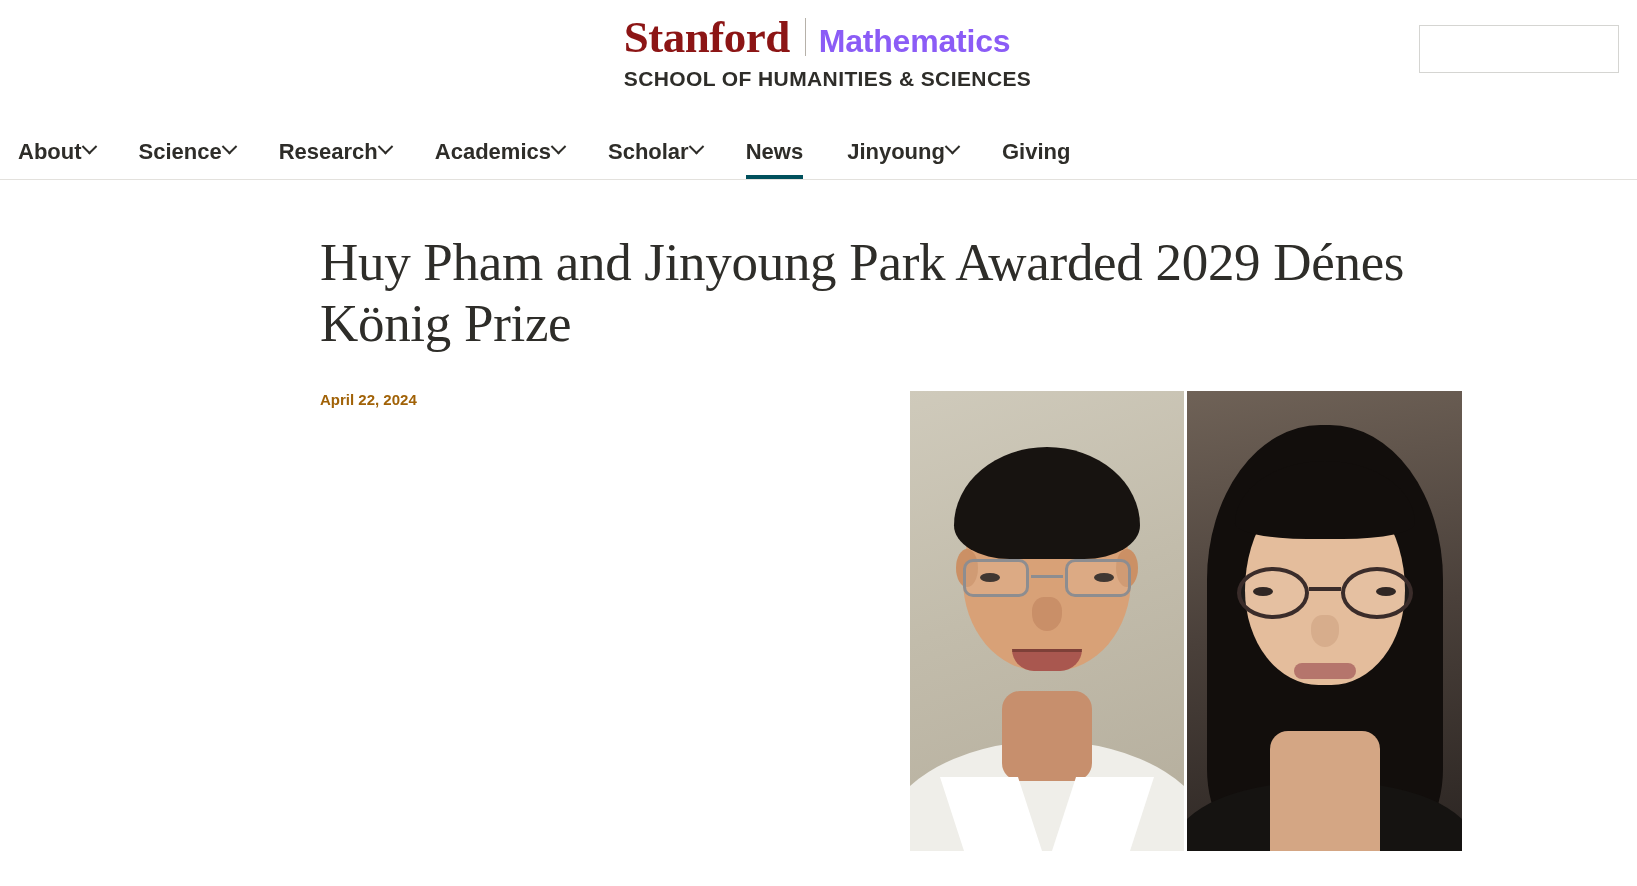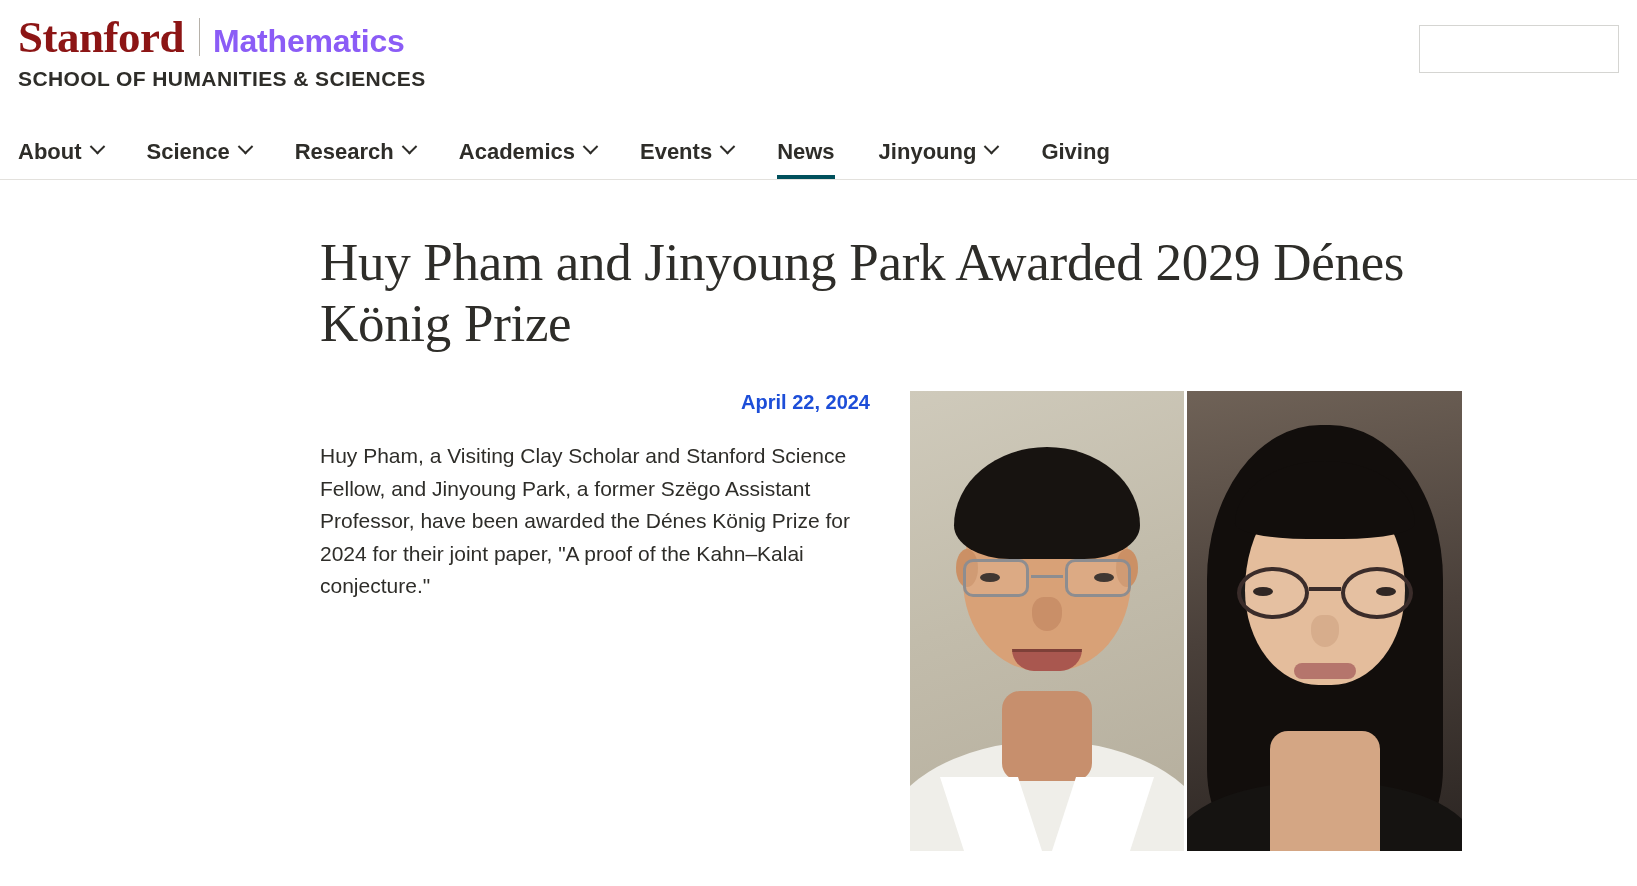--- a/index.html
+++ b/index.html
@@ -16,20 +16,21 @@
 
   
   .site-header {
     position: relative;
     padding: 14px 0 0 0;
   }
   .brand-row {
     display: flex;
     align-items: flex-start;
     padding: 0 0 0 18px;
+    justify-content: center;
   }
   .brand-block {
     display: flex;
     flex-direction: column;
   }
   .brand-line1 {
     display: flex;
     align-items: baseline;
     line-height: 1;
   }
@@ -88,21 +89,21 @@
     display: flex;
     align-items: flex-end;
     list-style: none;
     margin: 0;
     padding: 0;
     height: 62px;
   }
   .nav-item {
     display: flex;
     align-items: center;
-    gap: 10px;
+    gap: 2px;
     padding: 0 0 14px 0;
     margin-right: 44px;
     font-size: 22px;
     font-weight: 700;
     color: #2e2d29;
     cursor: pointer;
     position: relative;
     white-space: nowrap;
   }
   .nav-item:last-child { margin-right: 0; }
@@ -145,25 +146,24 @@
   .article-grid {
     display: flex;
     margin-top: 38px;
     padding-left: 320px;
   }
   .article-text {
     width: 590px;
     padding-right: 40px;
   }
   .article-date {
-    font-size: 20px;
+    font-size: 15px;
     font-weight: 700;
-    color: #1d4ed8;
+    color: #a16207;
     margin: 0 0 26px 0;
-    text-align: right;
   }
   .article-text p.body {
     font-size: 21px;
     line-height: 1.55;
     margin: 0 0 28px 0;
     color: #2e2d29;
   }
 
   .article-media {
     width: 552px;
@@ -329,21 +329,21 @@
       </li>
       <li class="nav-item">
         <span>Research</span>
         <span class="chev"></span>
       </li>
       <li class="nav-item">
         <span>Academics</span>
         <span class="chev"></span>
       </li>
       <li class="nav-item">
-        <span>Events</span>
+        <span>Scholar</span>
         <span class="chev"></span>
       </li>
       <li class="nav-item active">
         <span>News</span>
       </li>
       <li class="nav-item">
         <span>Jinyoung</span>
         <span class="chev"></span>
       </li>
       <li class="nav-item">
@@ -352,21 +352,20 @@
     </ul>
   </nav>
 </header>
 
 <main class="content">
   <h1 class="page-title">Huy Pham and Jinyoung Park Awarded 2029 Dénes König Prize</h1>
 
   <div class="article-grid">
     <div class="article-text">
       <div class="article-date">April 22, 2024</div>
-      <p class="body">Huy Pham, a Visiting Clay Scholar and Stanford Science Fellow, and Jinyoung Park, a former Szëgo Assistant Professor, have been awarded the Dénes König Prize for 2024 for their joint paper, "A proof of the Kahn–Kalai conjecture."</p>
     </div>
 
     <div class="article-media">
       <div class="photo-pair">
 
         <div class="photo left">
           <div class="p1-bg"></div>
           <div class="p1-shoulders"></div>
           <div class="p1-neck"></div>
           <div class="p1-head"></div>

